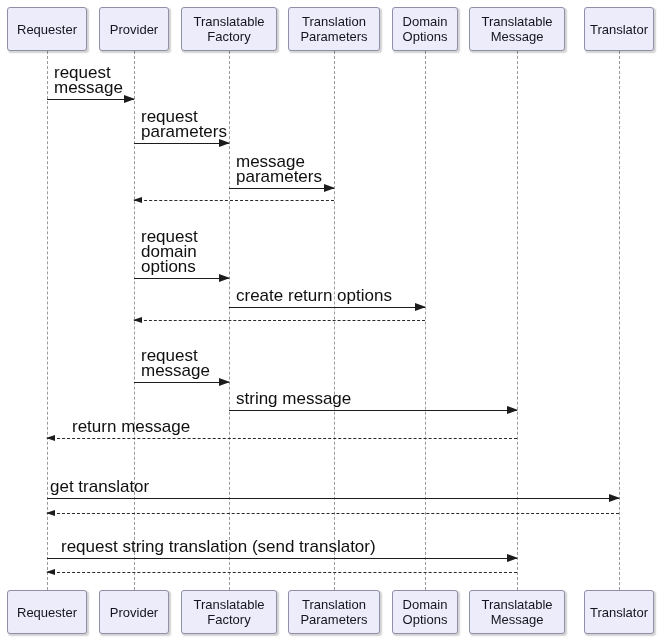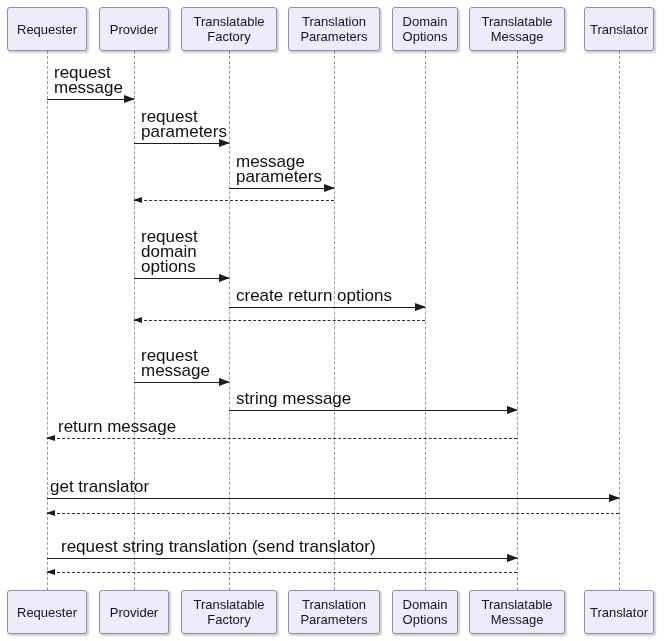--- a/index.html
+++ b/index.html
@@ -121,21 +121,21 @@
     <div class="ah right"></div>
   </div>
 
   <div class="msg" style="left:229px; top:410px; width:288px;">
     <div class="lbl">string message</div>
     <div class="line"></div>
     <div class="ah right"></div>
   </div>
 
   <div class="msg dashed" style="left:47px; top:438px; width:470px;">
-    <div class="lbl" style="left:11px;">return message</div>
+    <div class="lbl" style="left:25px;">return message</div>
     <div class="line"></div>
     <div class="ah left"></div>
   </div>
 
   <div class="msg" style="left:47px; top:498px; width:572px;">
     <div class="lbl" style="left:3px;">get translator</div>
     <div class="line"></div>
     <div class="ah right"></div>
   </div>
 

